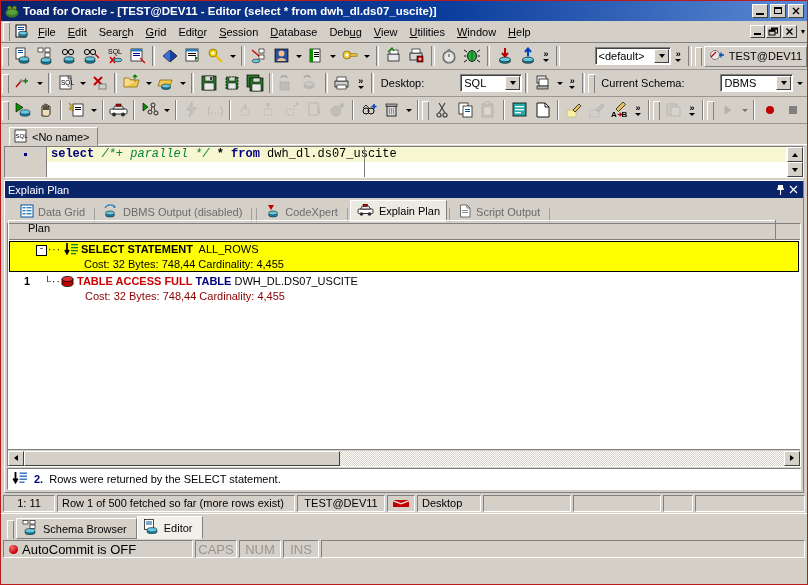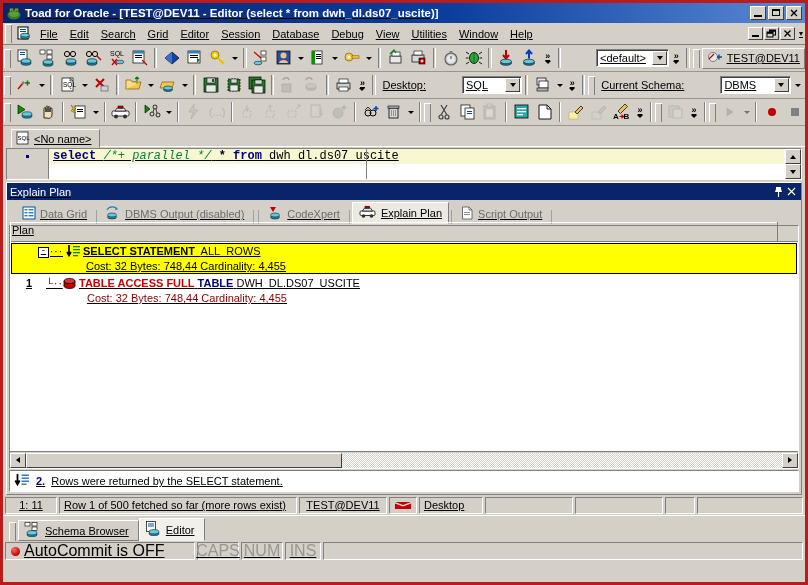--- a/index.html
+++ b/index.html
@@ -3,21 +3,21 @@
 <meta charset="utf-8">
 <style>
   html,body{margin:0;padding:0;}
   body{
     width:808px;height:585px;overflow:hidden;
     font-family:"Liberation Sans",sans-serif;font-size:11px;
     background:#d4d0c8;color:#000;
     -webkit-font-smoothing:none;
   }
   .app{width:808px;height:585px;position:relative;box-sizing:border-box;
-       border:3px solid #b91c1c;background:#d4d0c8;text-decoration:underline;}
+       border:1px solid #b91c1c;background:#d4d0c8;}
 
   
   .titlebar{height:20px;background:linear-gradient(to right,#0a246a 0%,#0a3d9c 55%,#5b8ad4 100%);
     display:flex;align-items:center;padding:0 2px;box-sizing:border-box;}
   .titlebar .tb-icon{width:16px;height:16px;margin:0 3px 0 1px;flex:0 0 auto;position:relative;}
   .titlebar .tb-text{color:#fff;font-weight:bold;font-size:11.5px;white-space:nowrap;overflow:hidden;
     text-overflow:clip;flex:1 1 auto;letter-spacing:0px;}
   .tb-btns{display:flex;gap:2px;margin-right:1px;}
   .tb-btn{width:16px;height:14px;background:#d4d0c8;border:1px solid;
     border-color:#fff #404040 #404040 #fff;box-sizing:border-box;position:relative;}
@@ -107,21 +107,21 @@
   .tabsrow{height:24px;display:flex;align-items:flex-end;background:#d4d0c8;padding-left:8px;box-sizing:border-box;}
   .ptab{height:20px;display:flex;align-items:center;gap:4px;padding:0 6px;font-size:11px;
     color:#6b6b6b;box-sizing:border-box;border:1px solid transparent;}
   .ptab.active{background:#ece9e0;color:#000;border-color:#fff #808080 #ece9e0 #fff;
     height:22px;box-shadow:0 0 0 0;}
   .ptab-div{width:1px;height:14px;background:#a0a0a0;margin:0 2px;}
 
   .gridwrap{margin:1px 2px 0 2px;border:1px solid;border-color:#808080 #fff #fff #808080;background:#fff;}
   .colhdr{height:16px;background:#d4d0c8;border-bottom:1px solid #808080;display:flex;align-items:center;
     box-sizing:border-box;}
-  .colhdr .ch{padding:0 2px;font-size:11px;border-right:1px solid #808080;
+  .colhdr .ch{padding:0 20px;font-size:11px;border-right:1px solid #808080;
     box-shadow:inset 1px 1px 0 #fff;height:24px;line-height:16px;box-sizing:border-box;}
   .tree{background:#fff;height:209px;position:relative;overflow:hidden;font-size:11px;}
   .noderow{display:flex;align-items:flex-start;padding-left:2px;}
   .node-hl{background:#ffff00;border:1px solid #000;box-sizing:border-box;margin:1px 1px 0 1px;}
   .expander{width:9px;height:9px;border:1px solid #000;background:#fff;font-size:9px;line-height:7px;
     text-align:center;margin:3px 1px 0 4px;flex:0 0 auto;font-family:"Liberation Mono",monospace;}
   .dots{width:14px;color:#000;font-size:10px;line-height:14px;margin-top:1px;letter-spacing:1px;}
   .rownum{width:20px;text-align:right;font-weight:bold;font-size:11px;padding-top:1px;}
   .nodeicon{width:15px;height:14px;margin:0 2px;flex:0 0 auto;}
   .nodelabel{line-height:14px;white-space:nowrap;}
@@ -158,21 +158,21 @@
 
   
   .bottomtabs{height:26px;display:flex;align-items:flex-end;padding-left:6px;background:#d4d0c8;box-sizing:border-box;
      border-top:1px solid #fff;}
   .btab{height:21px;display:flex;align-items:center;gap:5px;padding:0 9px 0 5px;font-size:11px;
     background:#d4d0c8;border:1px solid;border-color:#fff #808080 #808080 #fff;box-sizing:border-box;}
   .btab.active{background:#f2f0eb;height:23px;border-bottom-color:#f2f0eb;}
 
   .bottomstatus{height:20px;display:flex;align-items:center;gap:2px;padding:1px 2px;box-sizing:border-box;}
   .bs-panel{height:17px;border:1px solid;border-color:#808080 #fff #fff #808080;box-sizing:border-box;
-     display:flex;align-items:center;gap:4px;padding:8px 5px;font-size:16px;white-space:nowrap;}
+     display:flex;align-items:center;gap:4px;padding:8px 5px;font-size:13px;white-space:nowrap;}
   .bs-panel.dim{color:#9a968f;}
   .dot-red{width:9px;height:9px;border-radius:50%;background:radial-gradient(circle at 35% 30%,#ff6b6b,#c00000 70%);}
 </style>
 </head>
 <body>
 
 <div class="app">
 
   <div class="titlebar">
     <span class="tb-icon">

